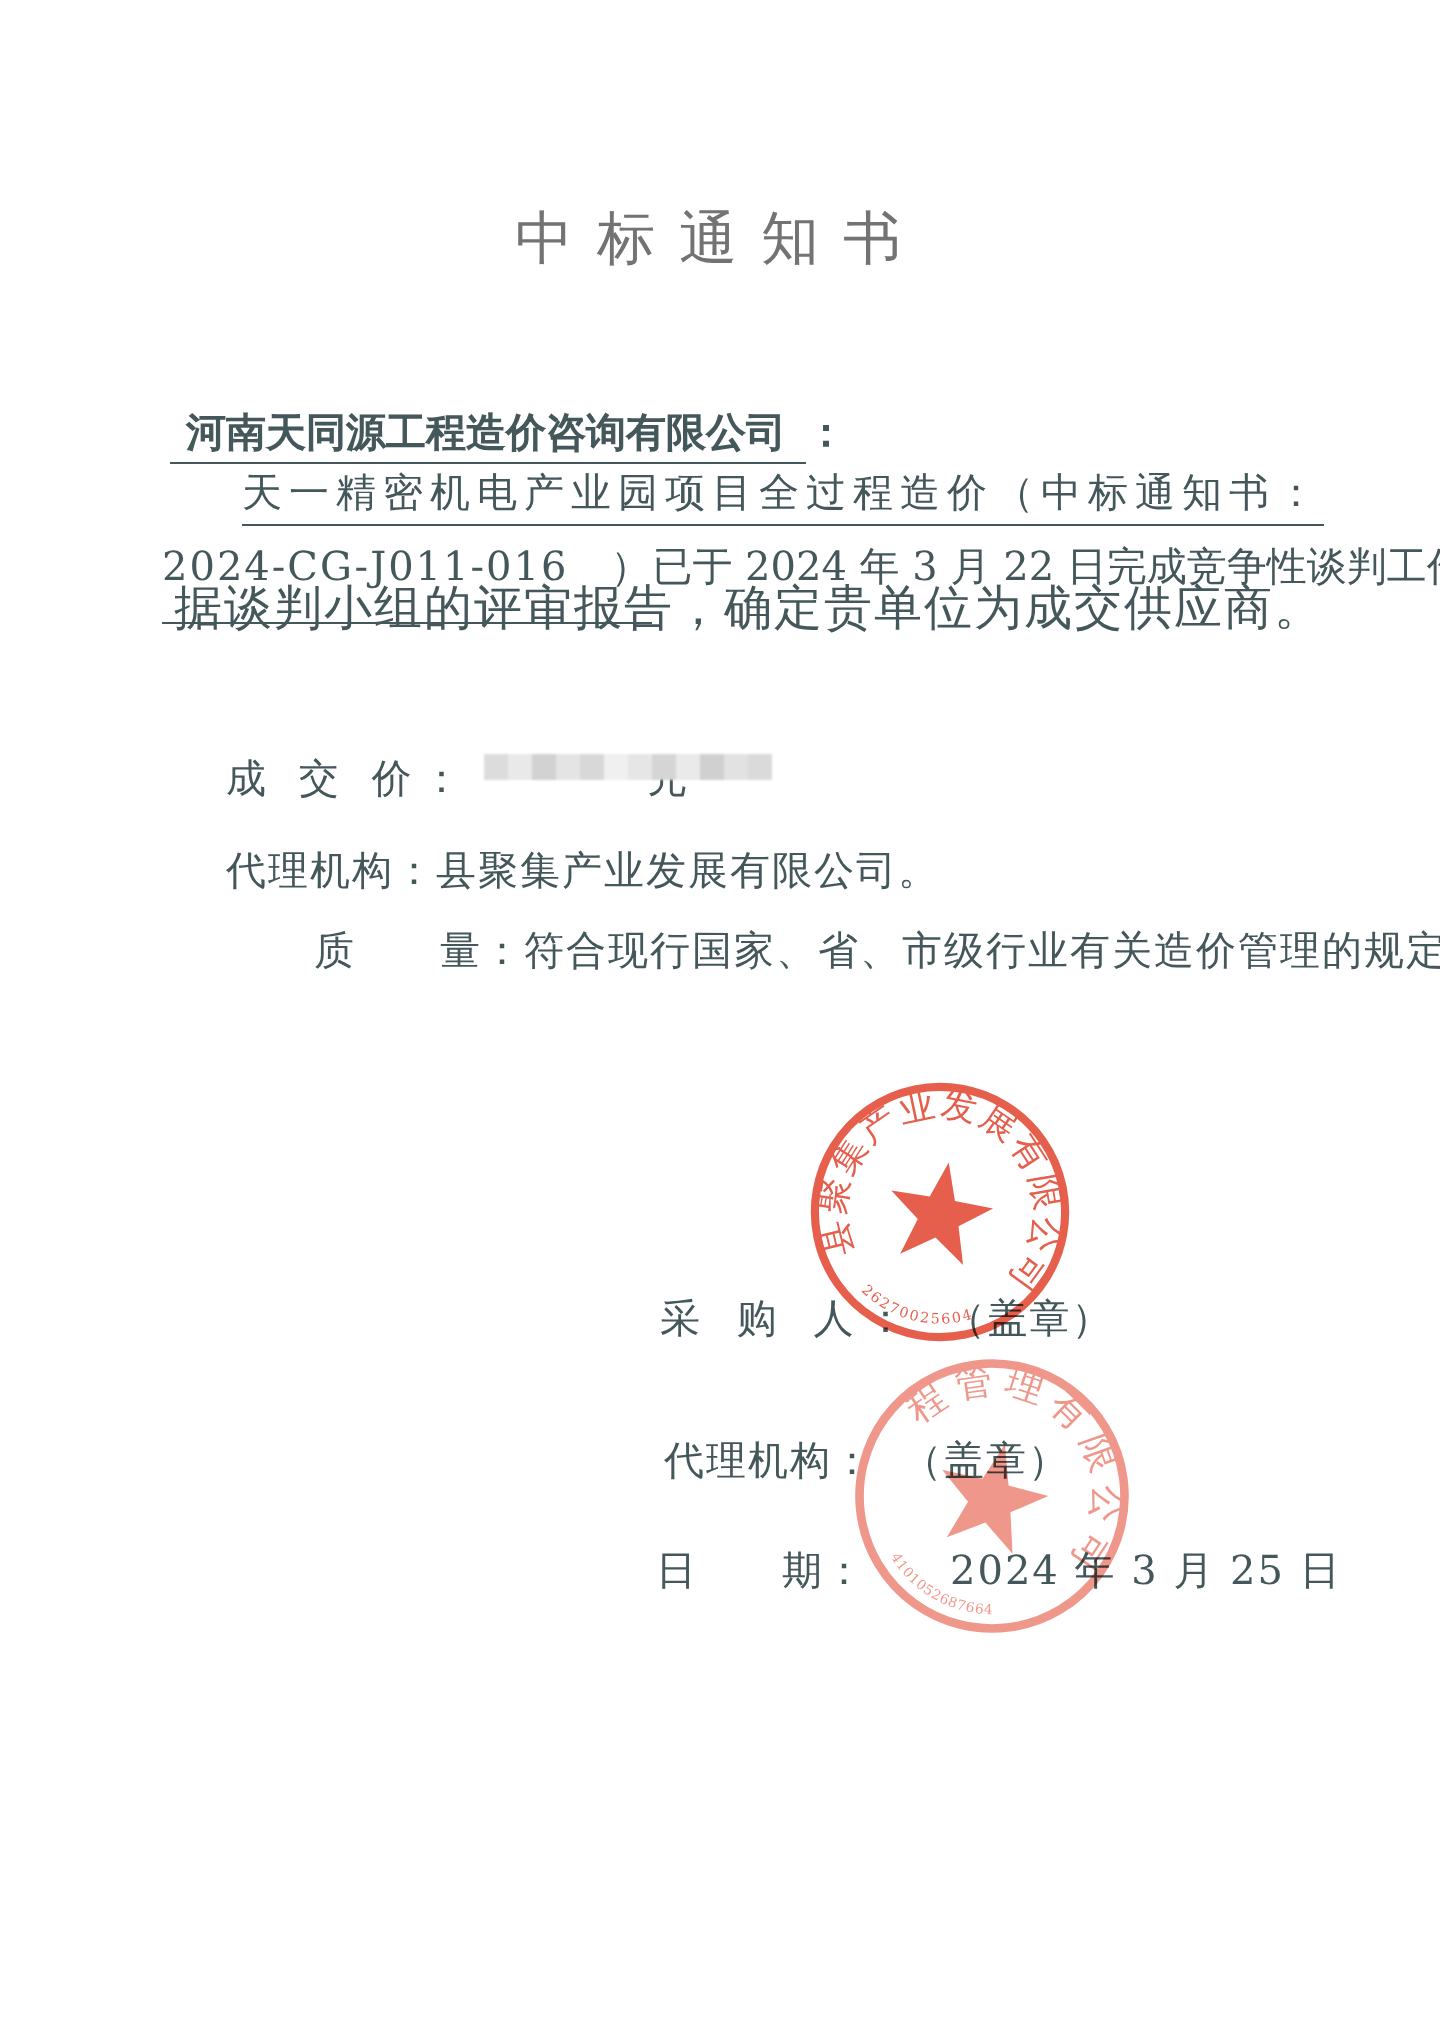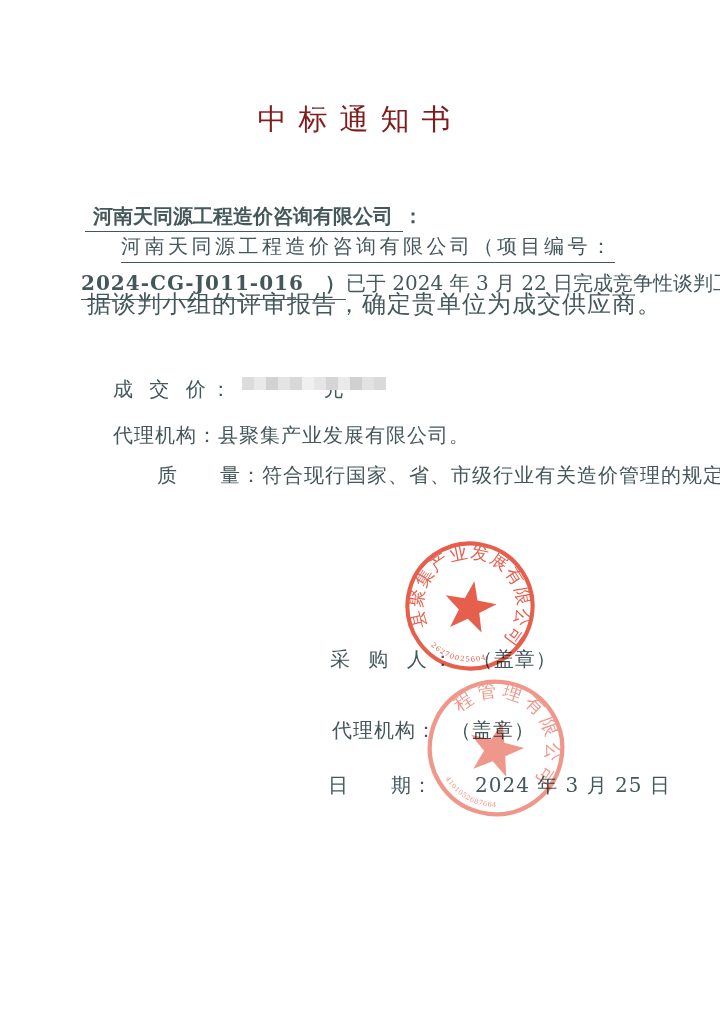--- a/index.html
+++ b/index.html
@@ -6,30 +6,30 @@
   body{
     width:720px;height:1018px;position:relative;overflow:hidden;
     background:#ffffff;
     font-family:"DejaVu Serif","Liberation Serif",serif;
     color:#44575a;
   }
   .abs{position:absolute;white-space:nowrap;}
   
   .doc-title{
     top:100px;left:0;width:720px;text-align:center;
-    font-size:29px;letter-spacing:12px;color:#7f1d1d;
+    font-size:29px;letter-spacing:12px;color:#737373;
   }
   
   .recipient{top:203px;left:85px;font-size:20px;font-weight:bold;}
   .recipient .u{border-bottom:1.5px solid #44575a;padding:0 10px 3px 8px;}
   
   .body-l1{top:233px;left:121px;font-size:20px;letter-spacing:3.5px;}
   .body-l1 .u{border-bottom:1.5px solid #44575a;padding-bottom:4px;}
   .body-l2{top:270px;left:81px;font-size:20px;}
-  .body-l2 .u{border-bottom:1.5px solid #44575a;padding-bottom:4px;letter-spacing:1px;font-weight:bold;}
+  .body-l2 .u{border-bottom:1.5px solid #44575a;padding-bottom:16px;letter-spacing:1px;}
   .body-l3{top:288px;left:87px;font-size:24px;letter-spacing:1px;}
   
   .term{font-size:20px;letter-spacing:1px;}
   .term-price{top:376px;left:113px;display:flex;align-items:center;}
   .term-duration{top:422px;left:113px;}
   .term-quality{top:462px;left:113px;margin-left:44px;}
   .label-spaced{letter-spacing:5px;}
   
   .mosaic{display:inline-block;width:72px;height:25px;margin:0 10px 0 6px;
     filter:blur(.4px);font-size:0;line-height:0;}
@@ -57,21 +57,21 @@
 </head>
 <body>
 
 <div class="abs doc-title">中标通知书</div>
 
 <div class="abs recipient">
   <span class="u">河南天同源工程造价咨询有限公司</span><span>：</span>
 </div>
 
 <div class="abs body-l1">
-  <span class="u">河南天同源工程造价咨询有限公司（项目编号：</span>
+  <span class="u">天一精密机电产业园项目全过程造价（中标通知书：</span>
 </div>
 <div class="abs body-l2">
   <span class="u">2024-CG-J011-016　）</span><span>已于 2024 年 3 月 22 日完成竞争性谈判工作。根</span>
 </div>
 <div class="abs body-l3">据谈判小组的评审报告，确定贵单位为成交供应商。</div>
 
 <div class="abs term term-price">
   <span class="label-spaced">成 交 价：</span>
     <span class="mosaic"><i></i><i></i><i></i><i></i><i></i><i></i><i></i><i></i><i></i><i></i><i></i><i></i></span>
     <span>元</span>

